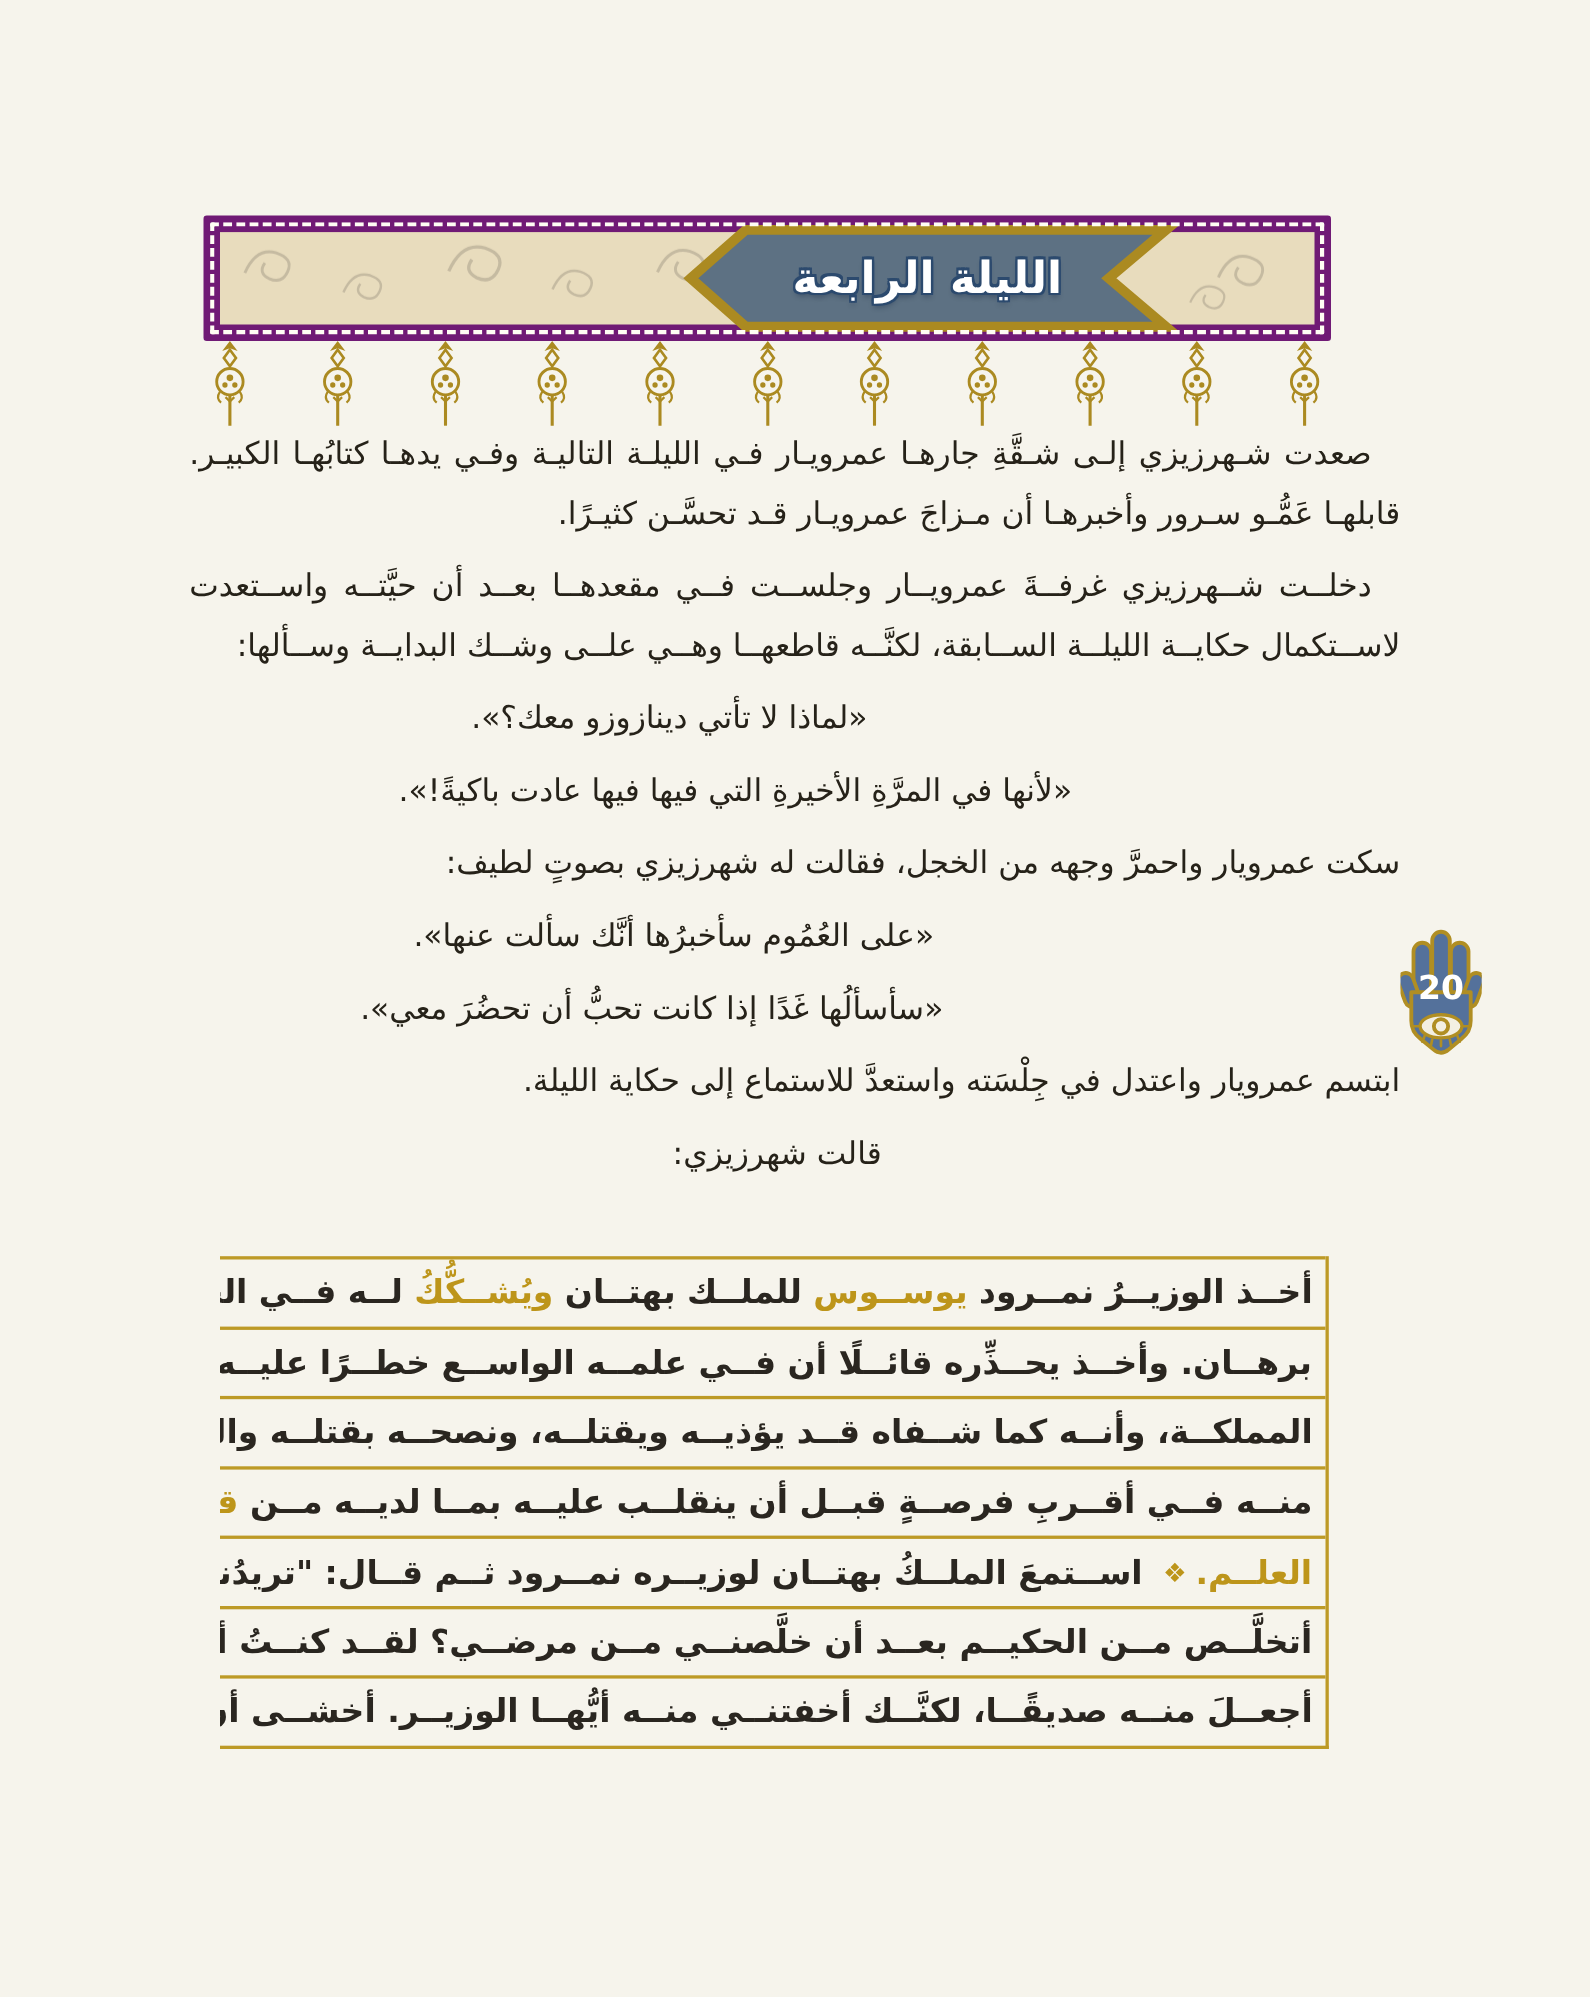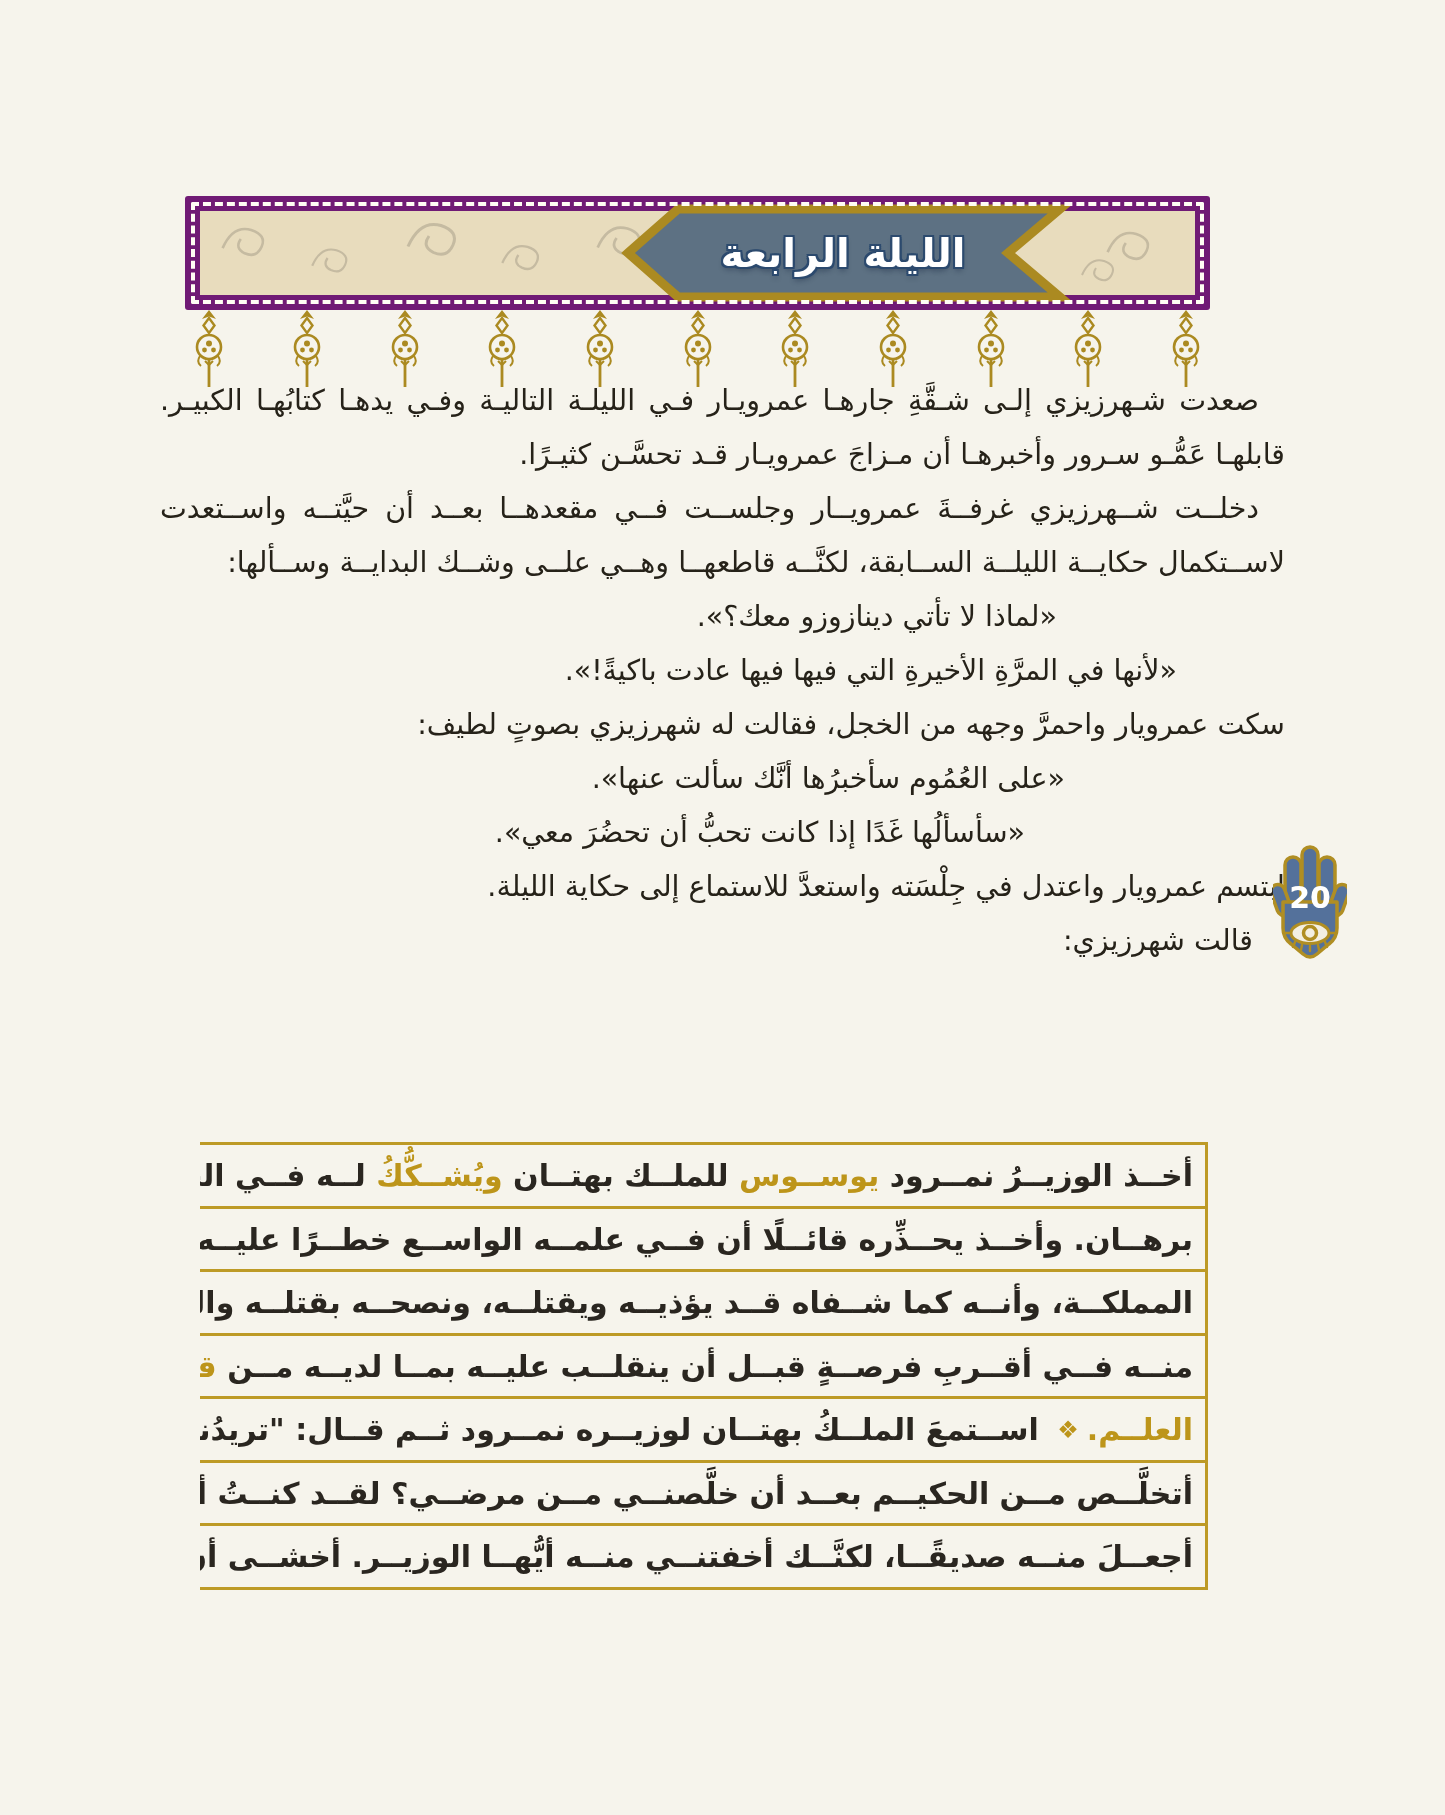--- a/index.html
+++ b/index.html
@@ -36,26 +36,26 @@
   .tassel-row{
     position:absolute;left:185px;top:309px;width:1025px;height:80px;
     display:flex;justify-content:space-between;padding:0 10px;box-sizing:border-box;
   }
   .tassel-row svg{width:28px;height:80px;}
   
   .story{
     position:absolute;right:160px;top:374px;width:1125px;
     font-size:28.5px;line-height:54px;
   }
-  .story p{margin:0;}
+  .story p{margin:12px;}
   .para{text-align:justify;text-indent:26px;}
   .para-flat{text-align:right;text-indent:0;}
   .p1{margin-bottom:30px;}
   .p2{margin-bottom:6px;}
-  .dlg{text-align:right;}
+  .dlg{text-align:center;}
   .ind-a{padding-right:228px;}
   .ind-b{padding-right:108px;}
   .ind-c{padding-right:220px;}
   .ind-d{padding-right:226px;}
   .ind-e{padding-right:260px;}
   .ind-f{padding-right:32px;}
   
   .excerpt{
     position:absolute;left:200px;top:1142px;width:1005px;
     border-right:3px solid #bd9a26;border-bottom:3px solid #bd9a26;

